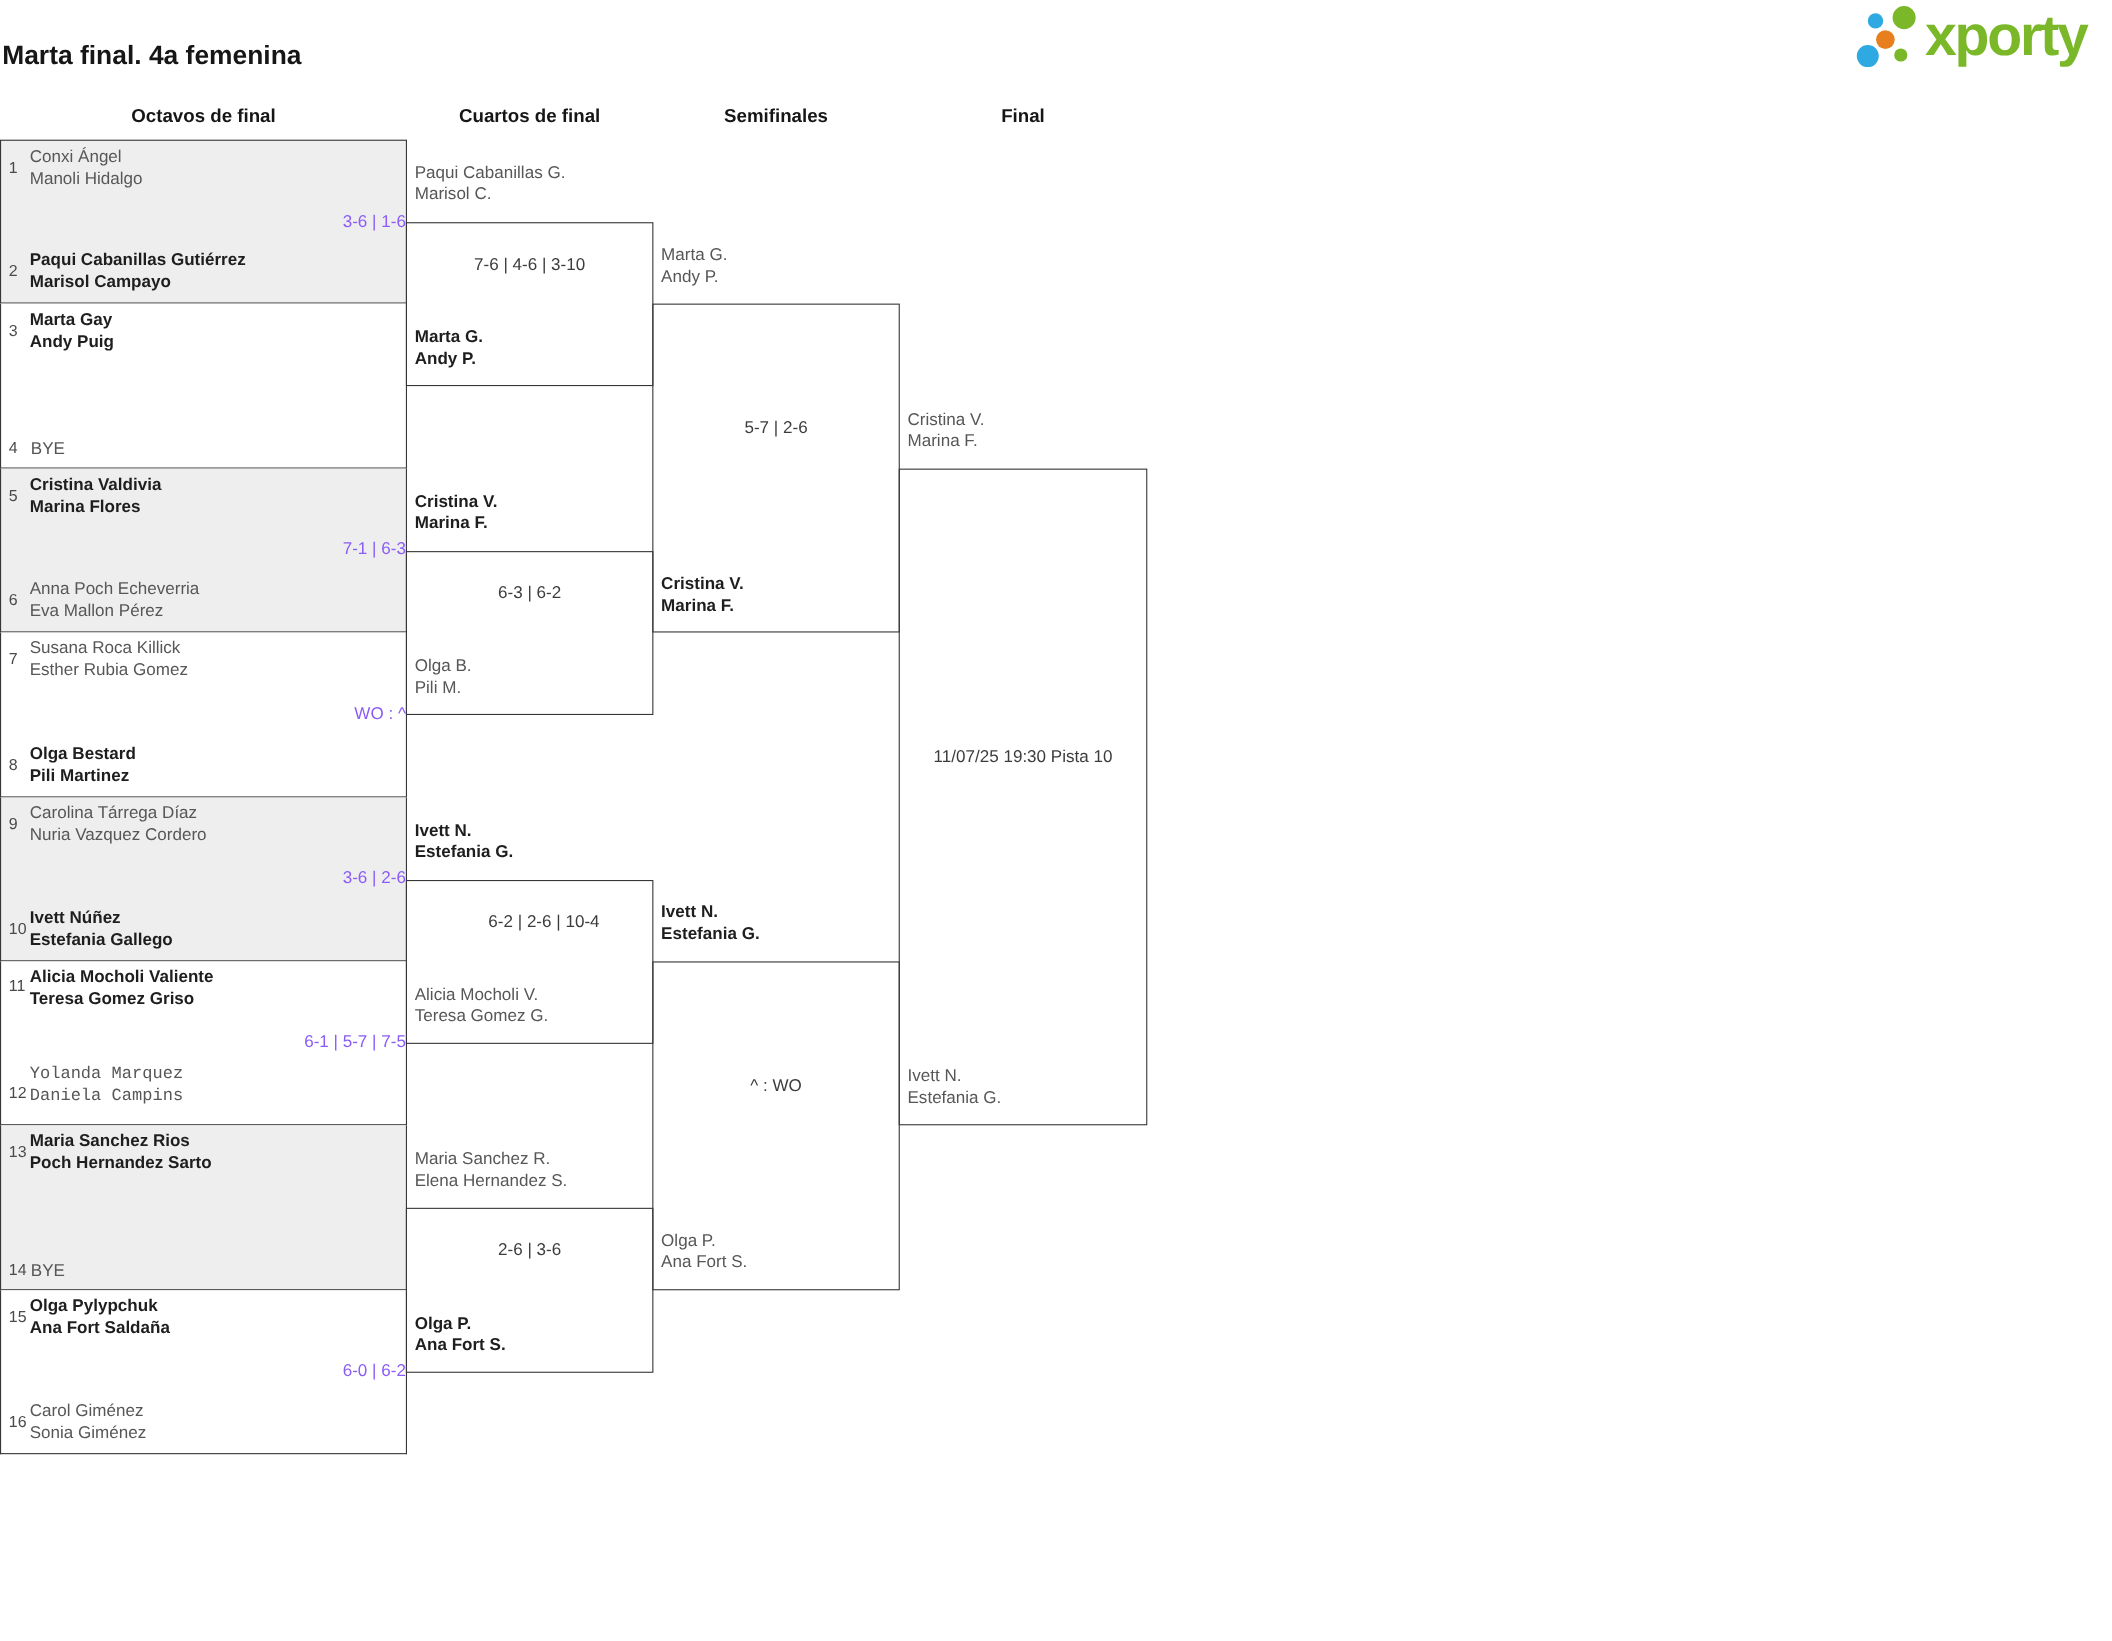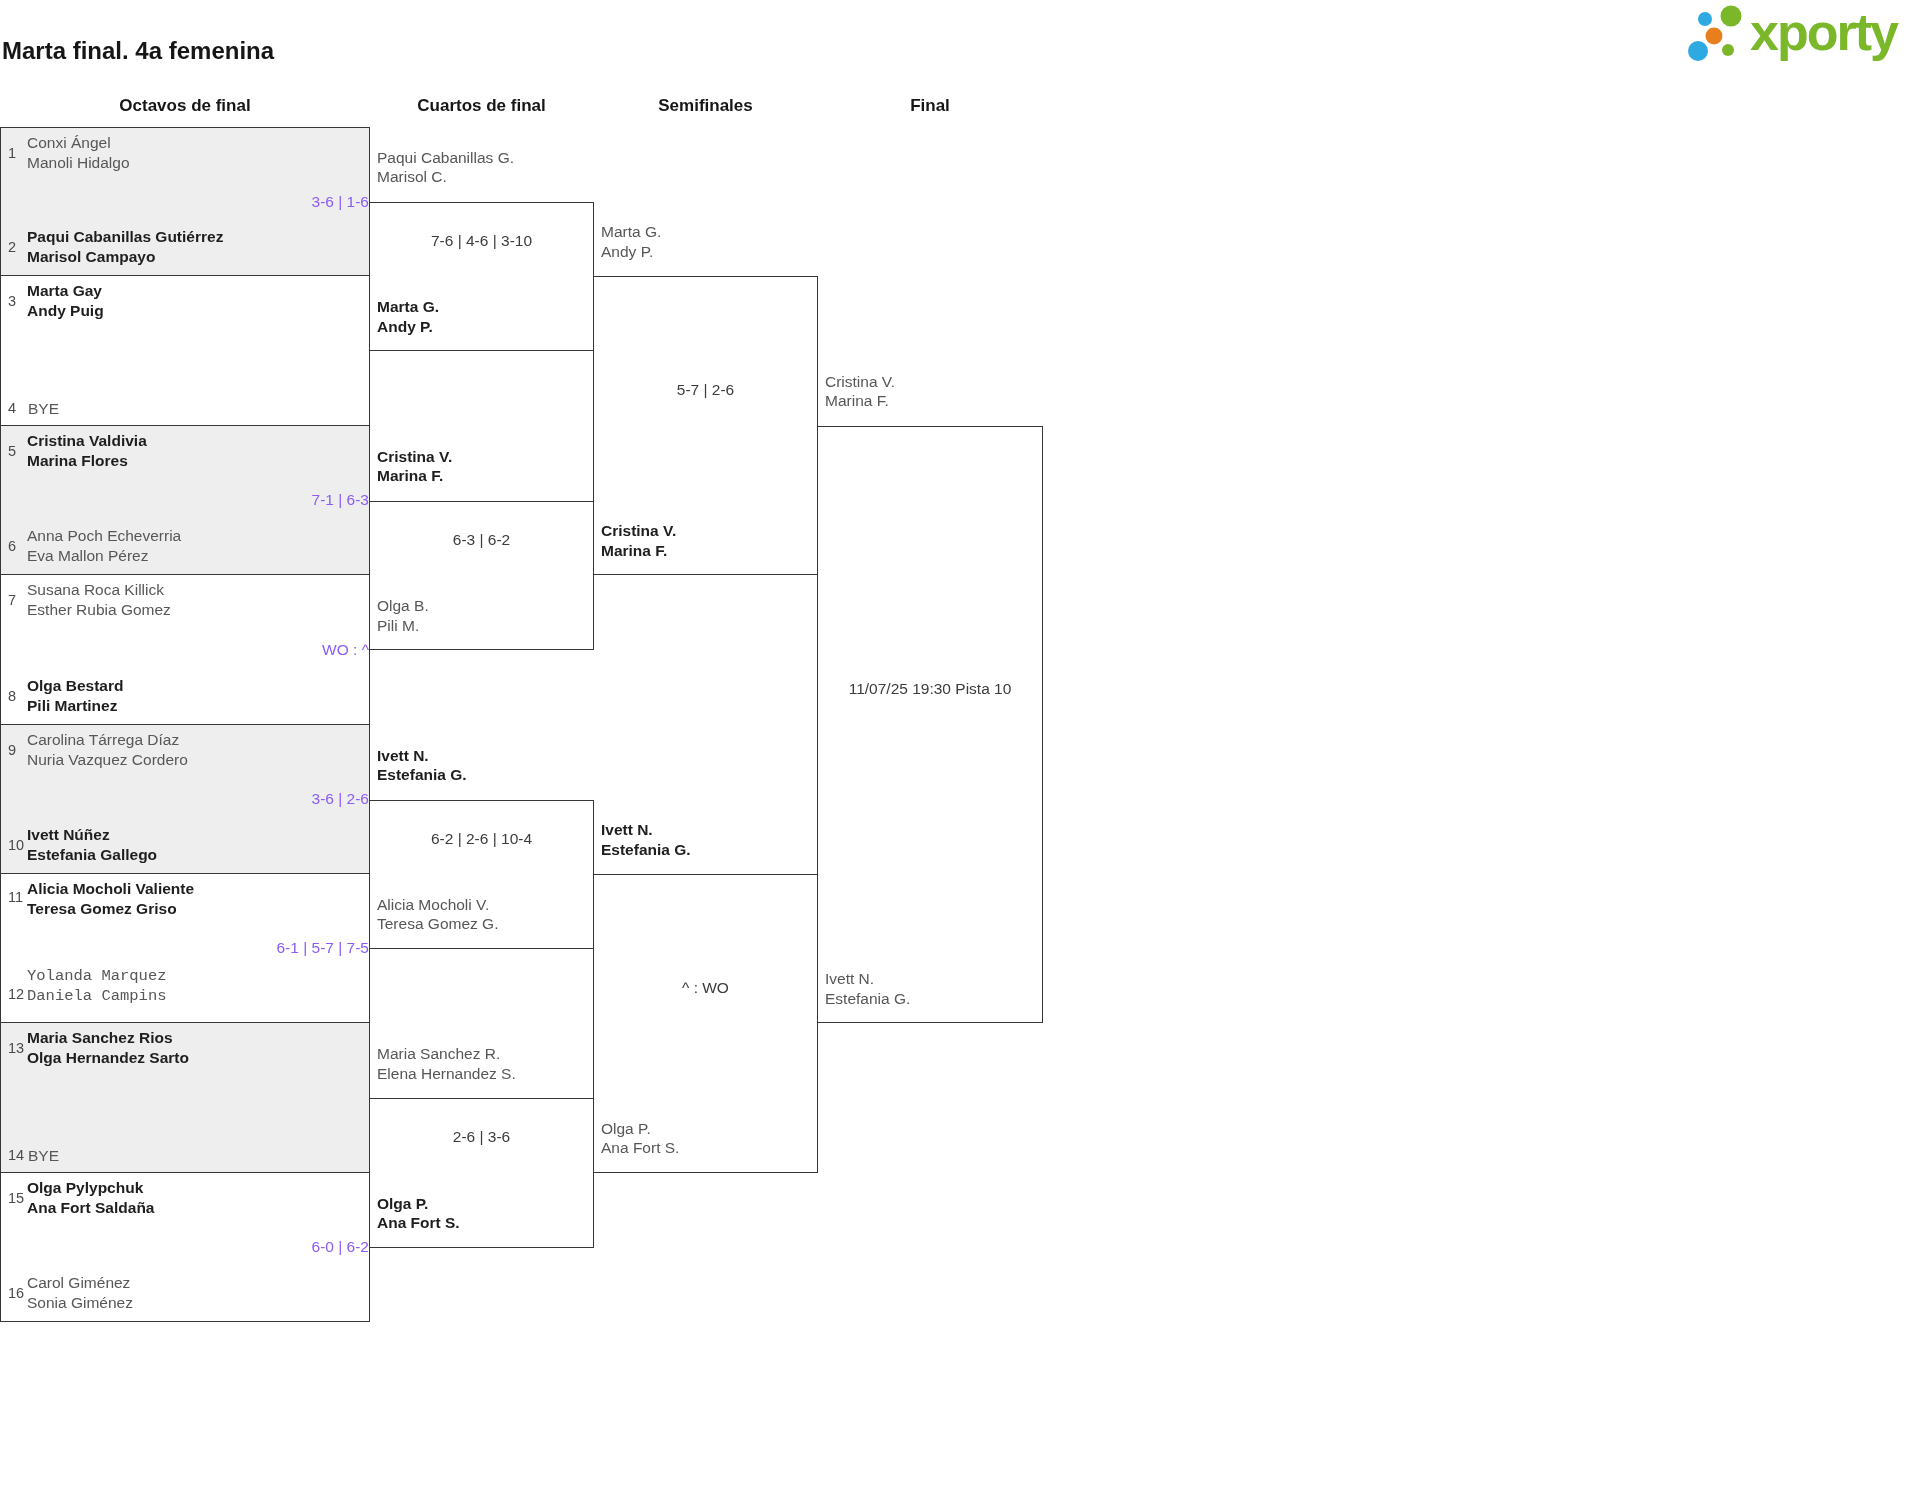--- a/index.html
+++ b/index.html
@@ -123,21 +123,21 @@
         <div class="seed" style="bottom: 9px; height: 39px;">12</div>
         <div class="team loser" style="bottom: 16px; font-family: Liberation Mono, monospace;">
           <div>Yolanda Marquez</div>
           <div>Daniela Campins</div>
         </div>
       </div>
       <div class="obox shaded" style="top: 1023px; height: 150px; border-top: none;">
         <div class="seed" style="top: 5px; height: 39px;">13</div>
         <div class="team winner" style="top: 5px;">
           <div>Maria Sanchez Rios</div>
-          <div>Olga Hernandez Sarto</div>
+          <div>Poch Hernandez Sarto</div>
         </div>
         <div class="seed" style="bottom: 7px; height: 20px;">14</div>
         <div class="team loser" style="bottom: 7px; left: 27px;">BYE</div>
       </div>
       <div class="obox" style="top: 1173px; height: 149px; border-top: none;">
         <div class="seed" style="top: 5px; height: 39px;">15</div>
         <div class="team winner" style="top: 5px;">
           <div>Olga Pylypchuk</div>
           <div>Ana Fort Saldaña</div>
         </div>
@@ -170,21 +170,21 @@
       <div class="rscore" style="left: 369px; width: 225px; top: 529.75px;">6-3 | 6-2</div>
       <div class="mbox" style="left: 369px; width: 225px; top: 799.5px; height: 149px;"></div>
       <div class="rlabel winner" style="left: 377px; top: 745.5px;">
         <div>Ivett N.</div>
         <div>Estefania G.</div>
       </div>
       <div class="rlabel loser" style="left: 377px; top: 894.5px;">
         <div>Alicia Mocholi V.</div>
         <div>Teresa Gomez G.</div>
       </div>
-      <div class="rscore" style="left: 369px; width: 225px; top: 828.5px;">6-2 | 2-6 | 10-4</div>
+      <div class="rscore" style="left: 369px; width: 225px; top: 828.5px; padding-left: 13px;">6-2 | 2-6 | 10-4</div>
       <div class="mbox" style="left: 369px; width: 225px; top: 1098px; height: 149.5px;"></div>
       <div class="rlabel loser" style="left: 377px; top: 1044px;">
         <div>Maria Sanchez R.</div>
         <div>Elena Hernandez S.</div>
       </div>
       <div class="rlabel winner" style="left: 377px; top: 1193.5px;">
         <div>Olga P.</div>
         <div>Ana Fort S.</div>
       </div>
       <div class="rscore" style="left: 369px; width: 225px; top: 1127.25px;">2-6 | 3-6</div>

